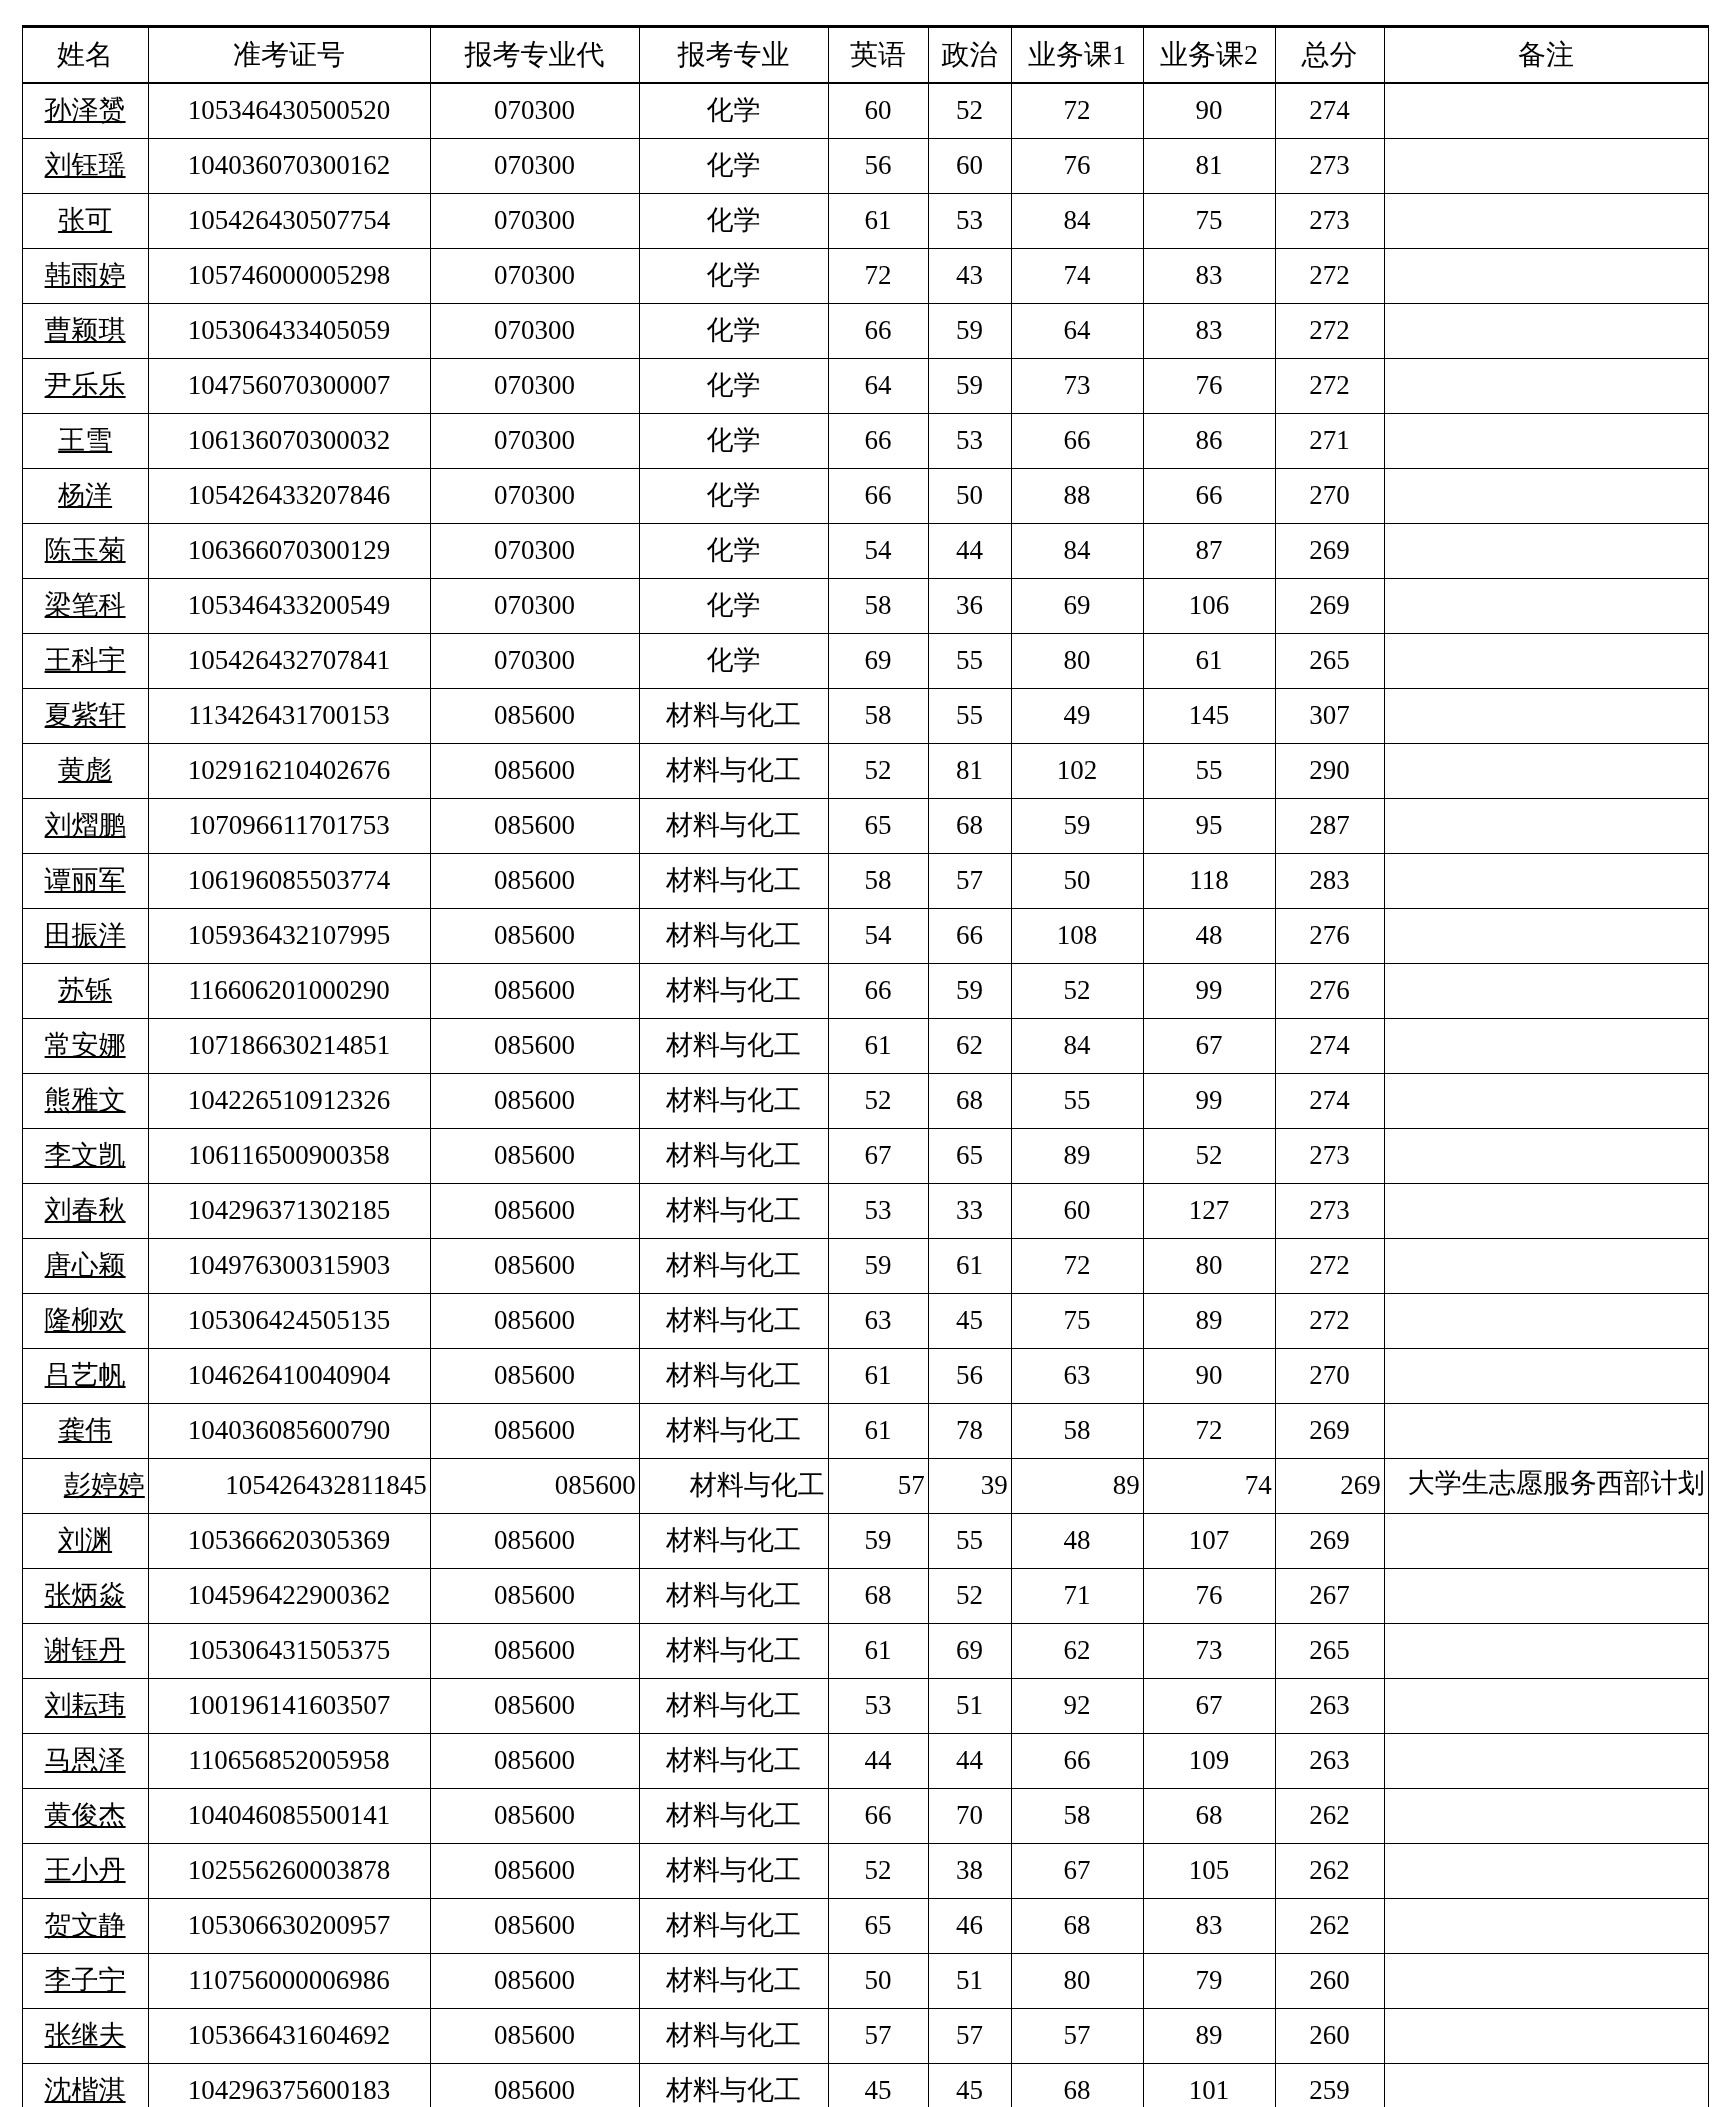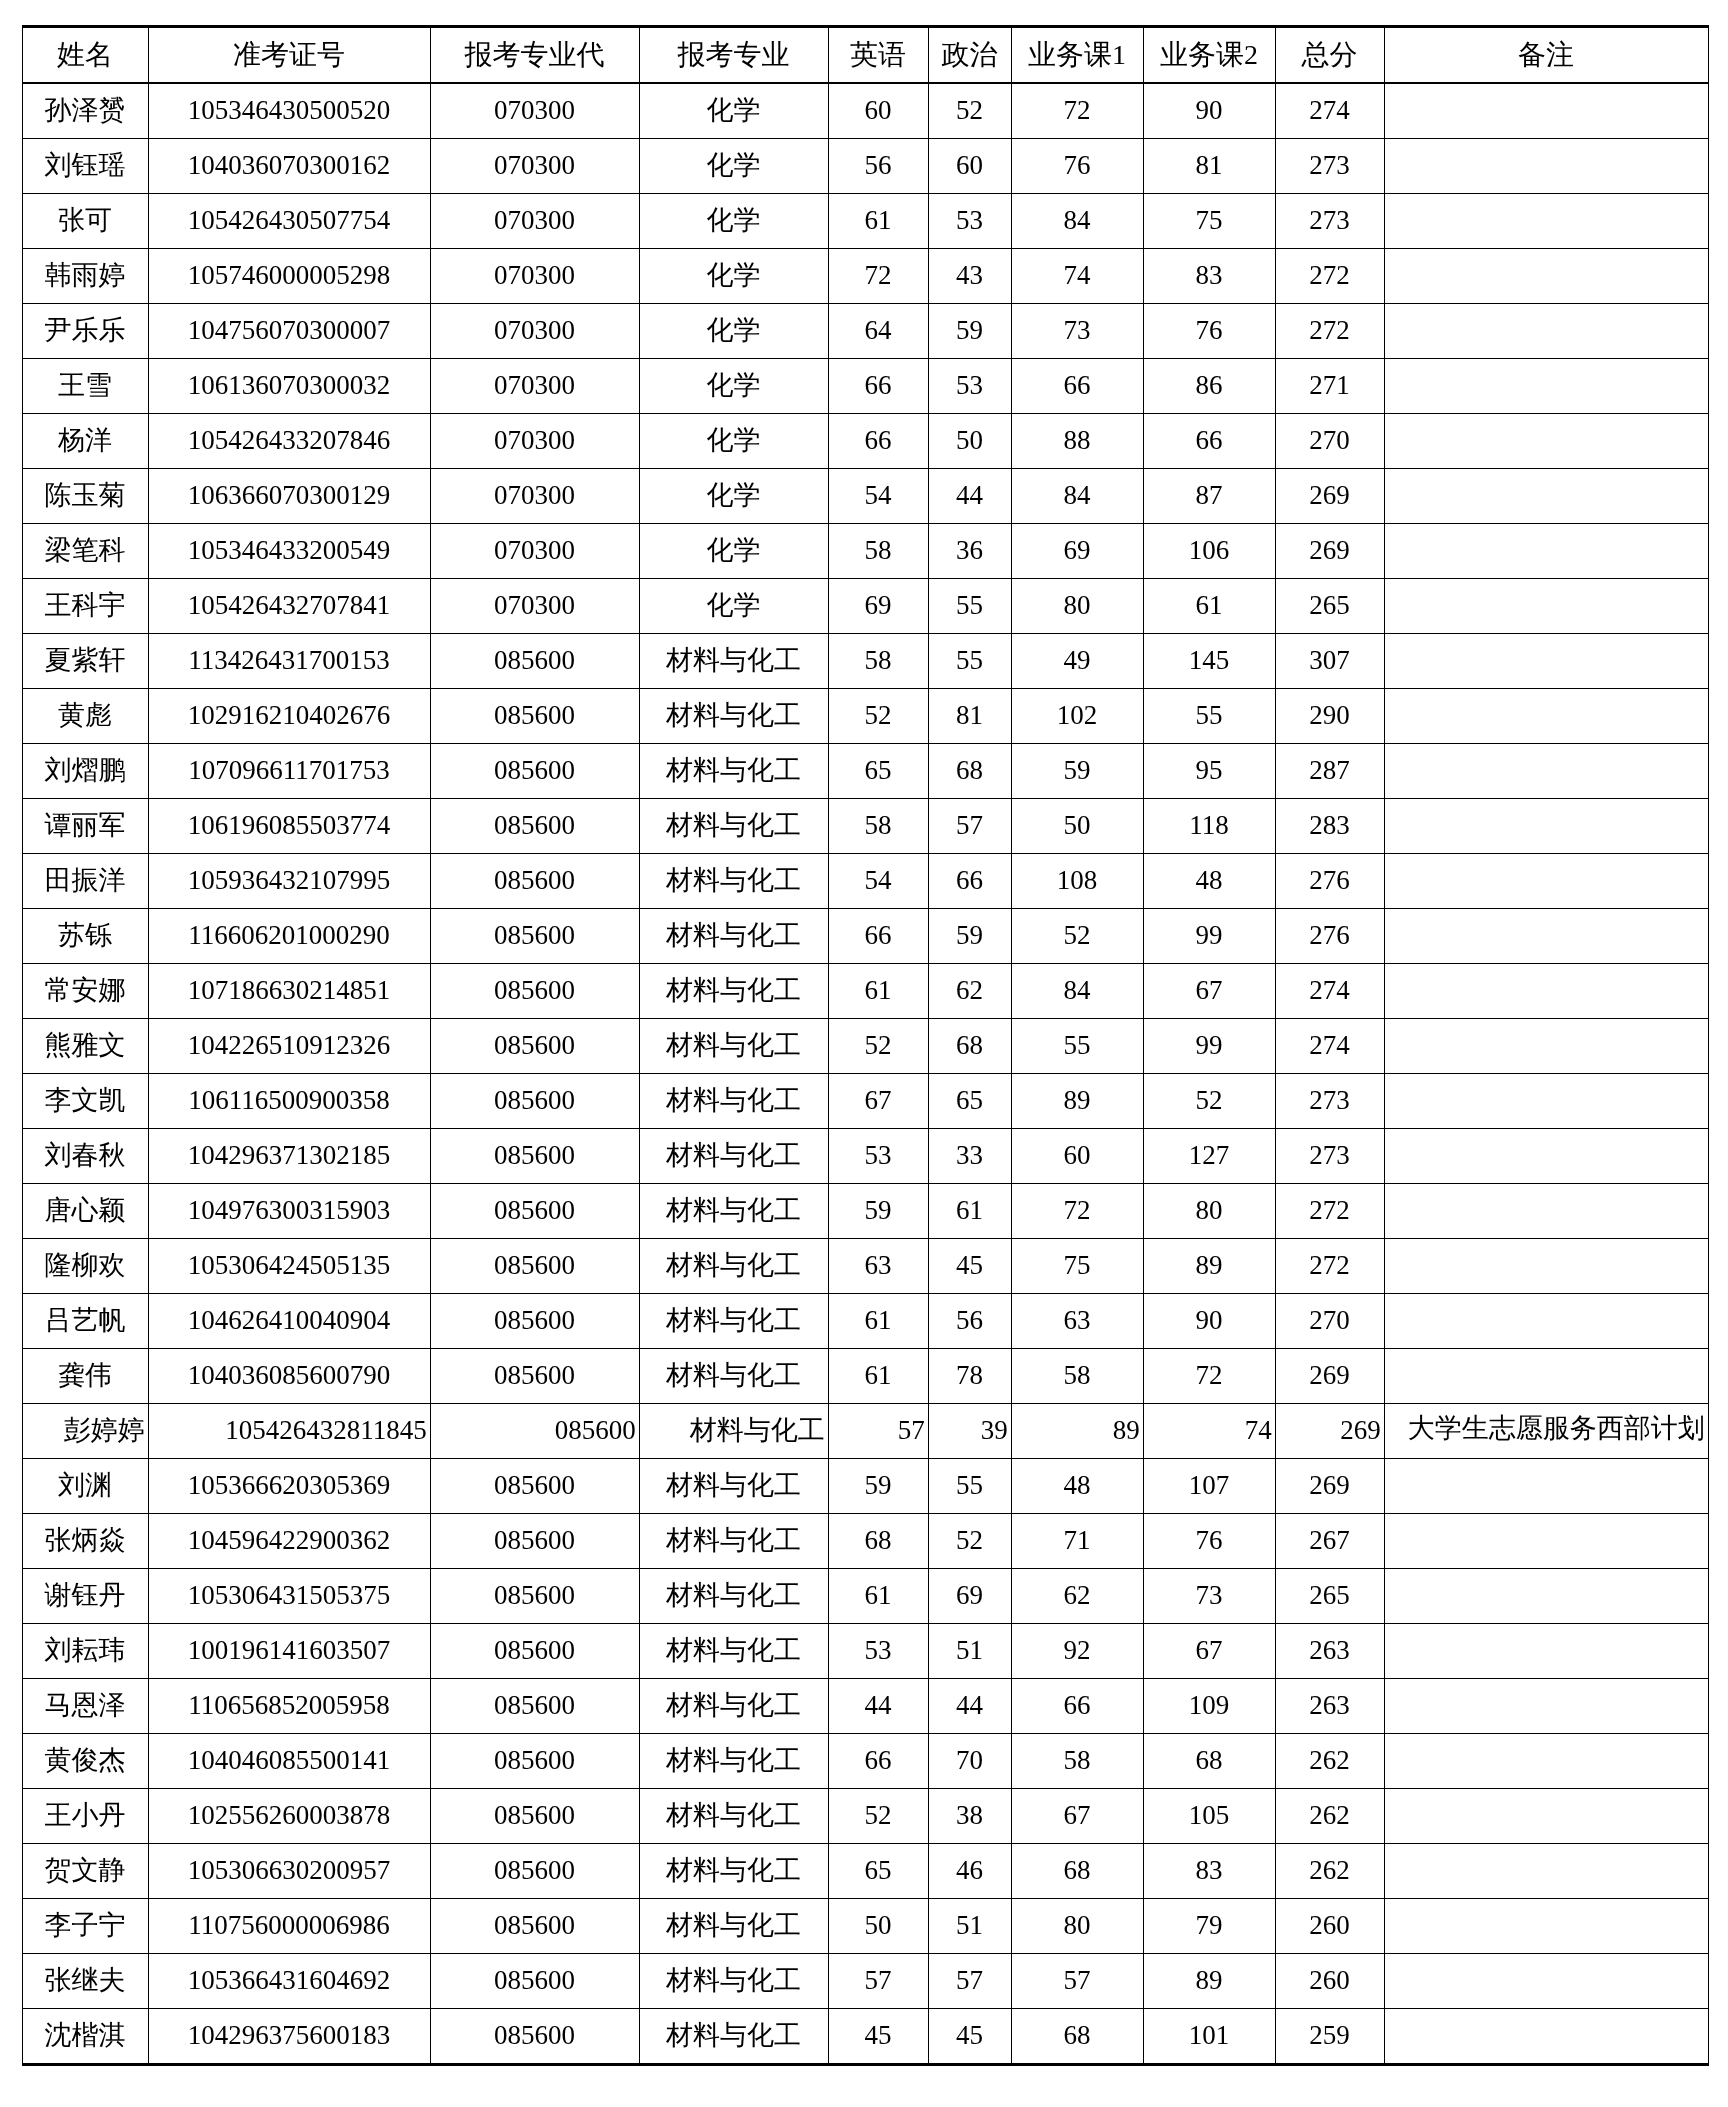--- a/index.html
+++ b/index.html
@@ -45,21 +45,21 @@
     border-bottom-width: 2.3px;
     text-align: center;
   }
   table.results tbody td {
     height: 54px;
     font-size: 27px;
   }
   tbody tr:last-child td {
     border-bottom-width: 3.8px;
   }
-  td.c-name   { font-size: 27px; }
+  td.c-name   { font-size: 27px; text-decoration: underline; }
   td.c-id     { font-size: 26px; letter-spacing: 0px; }
   td.c-code   { font-size: 27px; }
   td.c-major  { font-size: 27px; }
   td.c-score  { font-size: 27px; }
   td.c-total  { font-size: 27px; }
   td.c-remark { font-size: 24.4px; white-space: normal; line-height: 1.22; font-family: Liberation Mono, monospace; }
   tr.tall td { height: 83px; text-align: right; }
 
   
   col.w-name   { width: 126px; }
@@ -147,20 +147,32 @@
           <td class="c-code">070300</td>
           <td class="c-major">化学</td>
           <td class="c-score">72</td>
           <td class="c-score">43</td>
           <td class="c-score">74</td>
           <td class="c-score">83</td>
           <td class="c-total">272</td>
           <td class="c-remark"></td>
         </tr>
         <tr>
+          <td class="c-name">曹颖琪</td>
+          <td class="c-id">105306433405059</td>
+          <td class="c-code">070300</td>
+          <td class="c-major">化学</td>
+          <td class="c-score">66</td>
+          <td class="c-score">59</td>
+          <td class="c-score">64</td>
+          <td class="c-score">83</td>
+          <td class="c-total">272</td>
+          <td class="c-remark"></td>
+        </tr>
+        <tr>
           <td class="c-name">尹乐乐</td>
           <td class="c-id">104756070300007</td>
           <td class="c-code">070300</td>
           <td class="c-major">化学</td>
           <td class="c-score">64</td>
           <td class="c-score">59</td>
           <td class="c-score">73</td>
           <td class="c-score">76</td>
           <td class="c-total">272</td>
           <td class="c-remark"></td>

